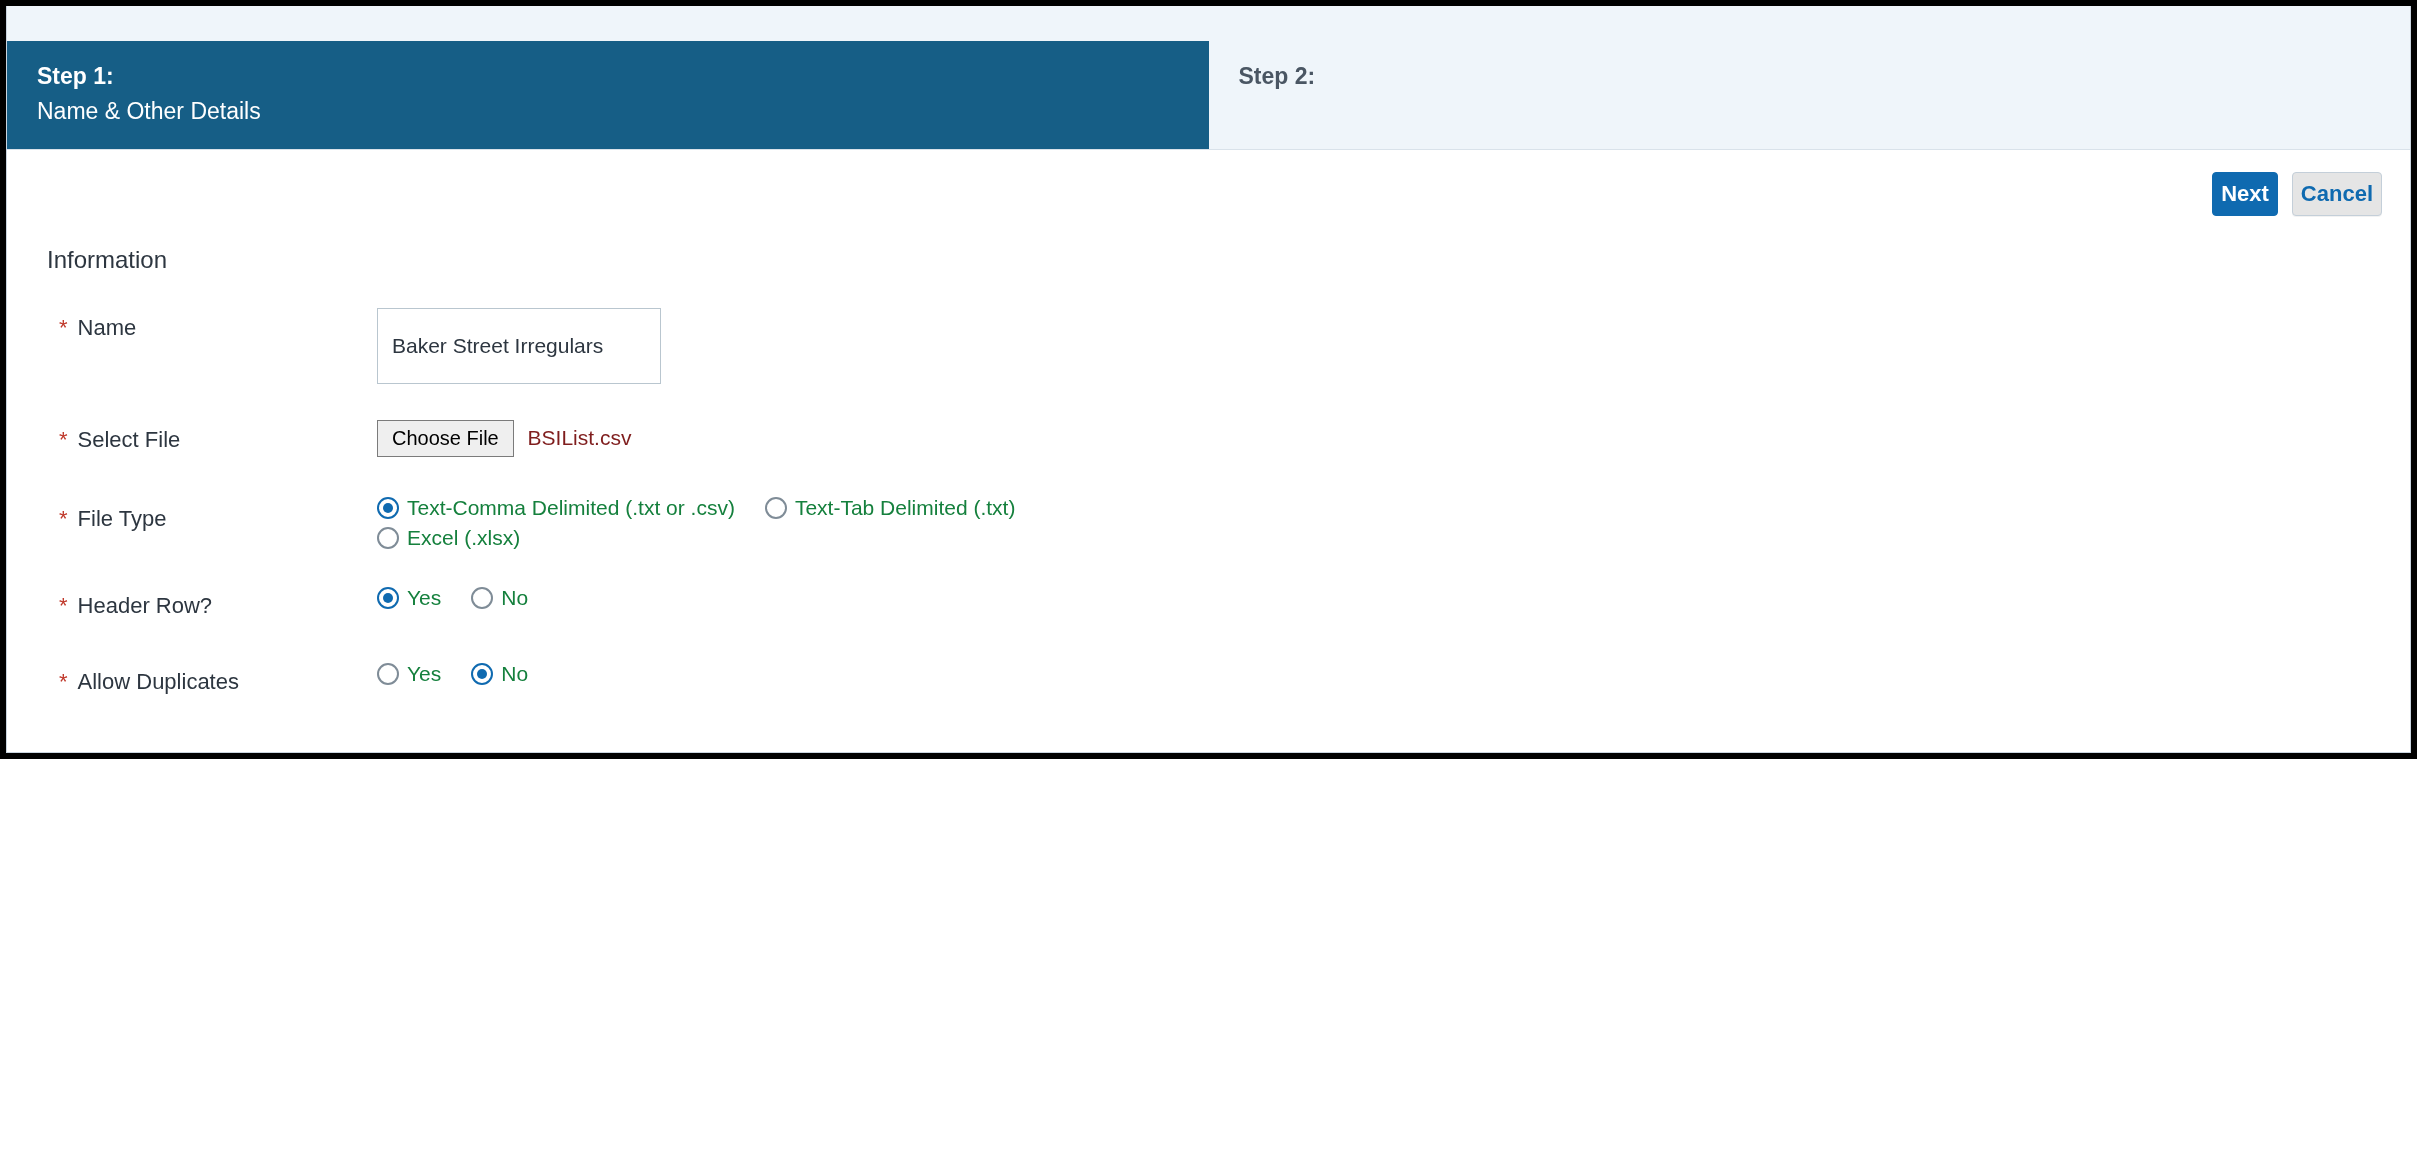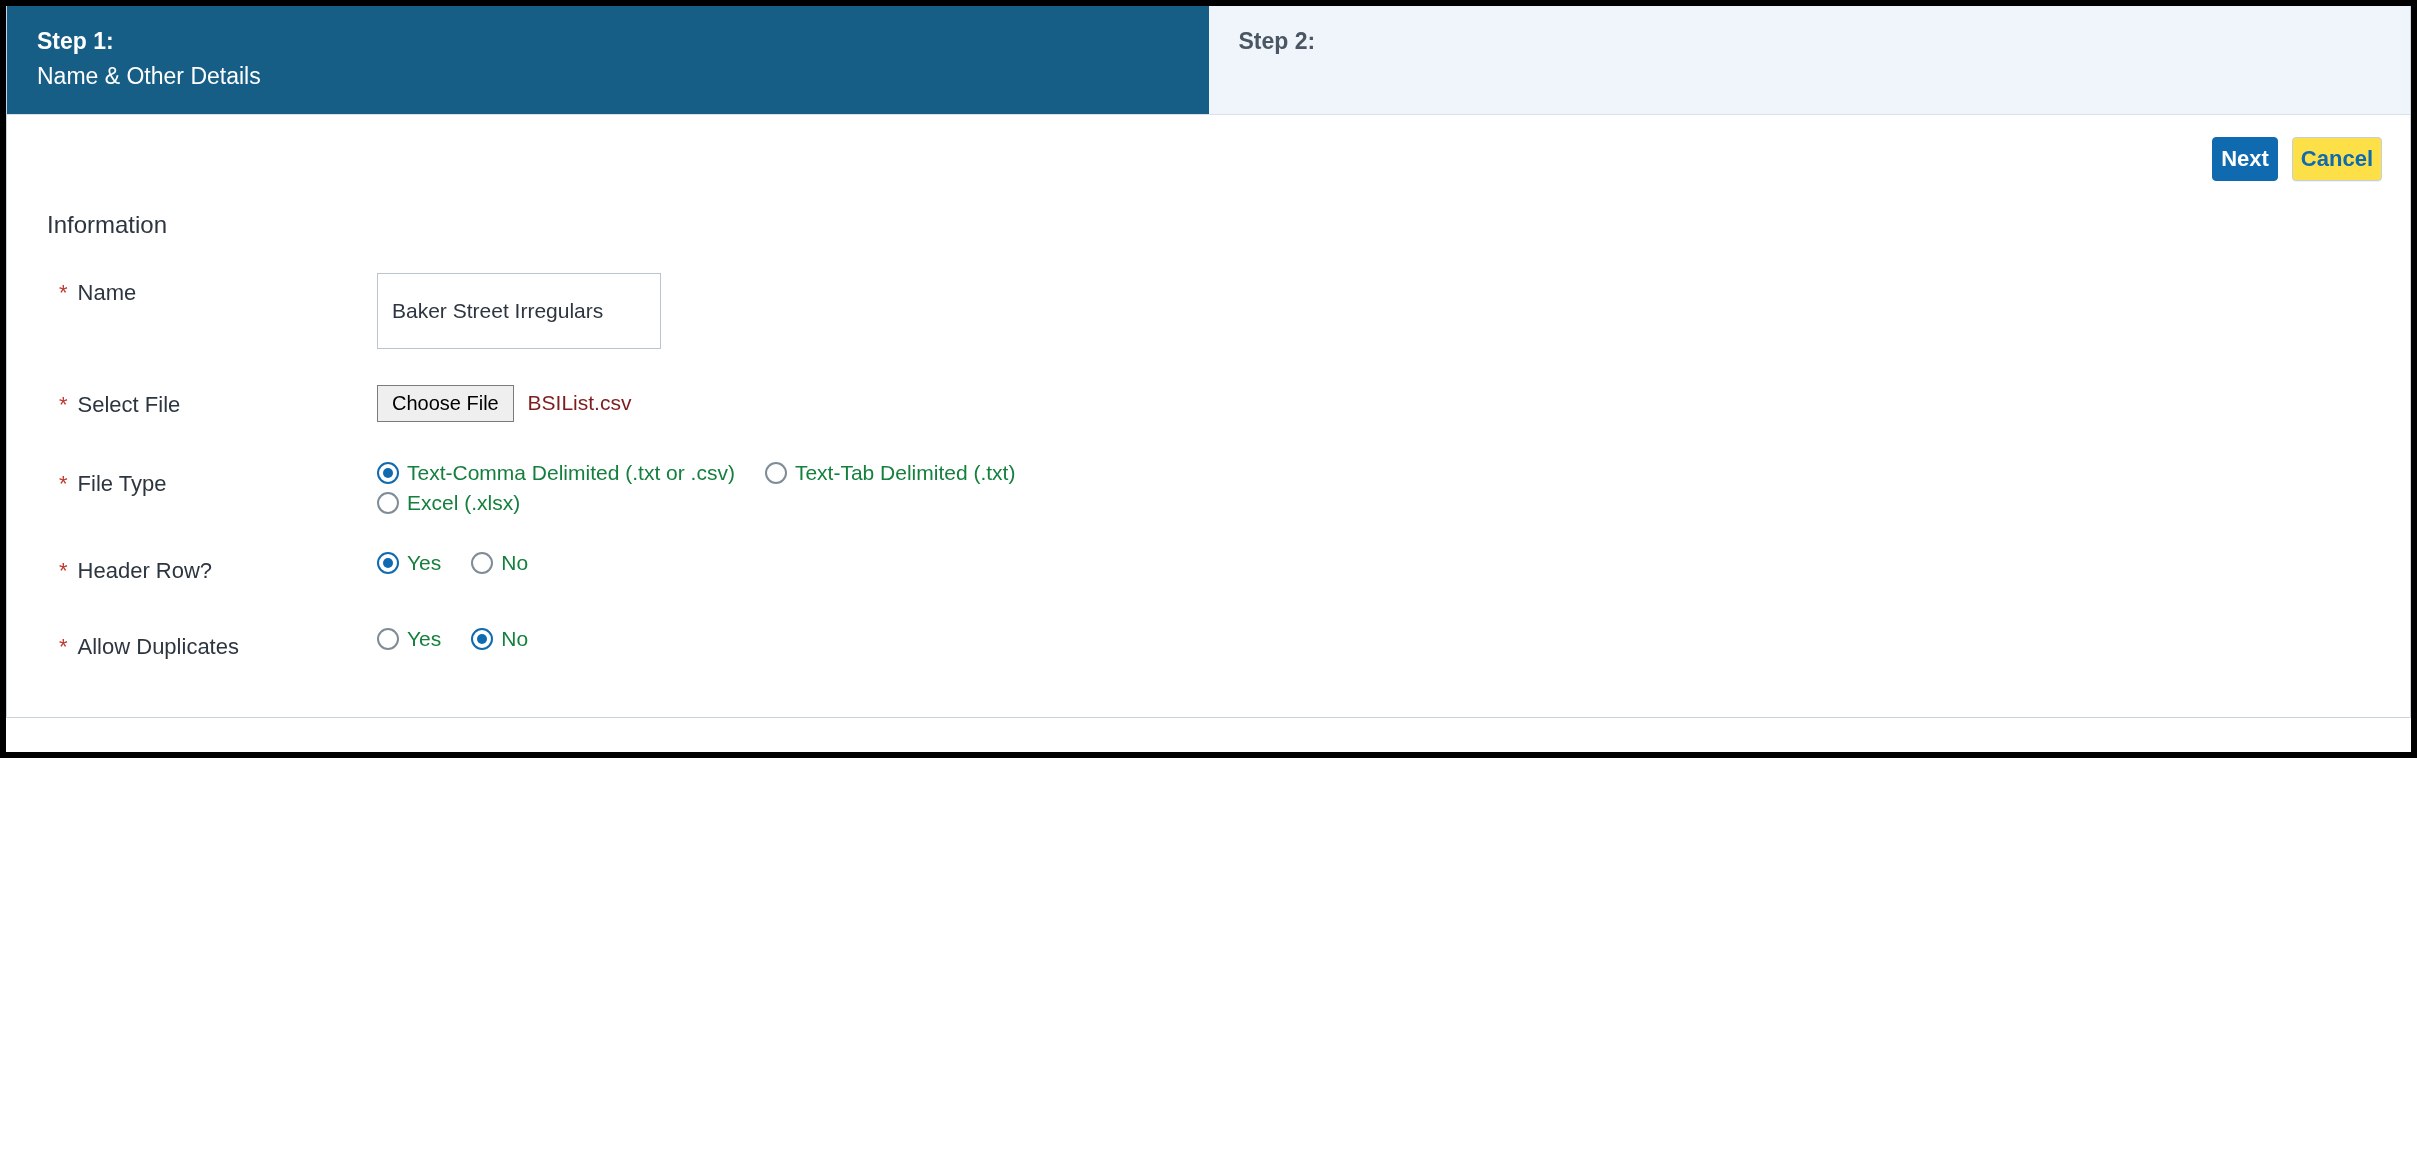--- a/index.html
+++ b/index.html
@@ -22,20 +22,21 @@
   .steps {
     display: flex;
     width: 100%;
     background: #eff5fa;
     border-bottom: 1px solid #d9e2ea;
   }
   .step {
     width: 50%;
     padding: 20px 12px 22px 30px;
     line-height: 1.35;
+    margin-top: 35px;
   }
   .step.active {
     background: #165e86;
     color: #fff;
   }
   .step.inactive {
     background: #eff5fa;
     color: #5f6b76;
   }
   .step .step-num { font-size: 23px; font-weight: 700; display: block; }
@@ -57,21 +58,21 @@
     border-radius: 4px;
     cursor: pointer;
     line-height: 1;
   }
   .btn-primary {
     background: #0f6ab0;
     color: #fff;
     border: 1px solid #0f6ab0;
   }
   .btn-secondary {
-    background: #fde047;
+    background: #e5e5e5;
     color: #0f6ab0;
     border: 1px solid #c4cfd9;
     box-shadow: 0 1px 0 rgba(0,0,0,0.05);
   }
 
   
   .form-area { padding: 20px 40px 40px 40px; }
   .section-title {
     font-size: 24px;
     color: #2d3640;

